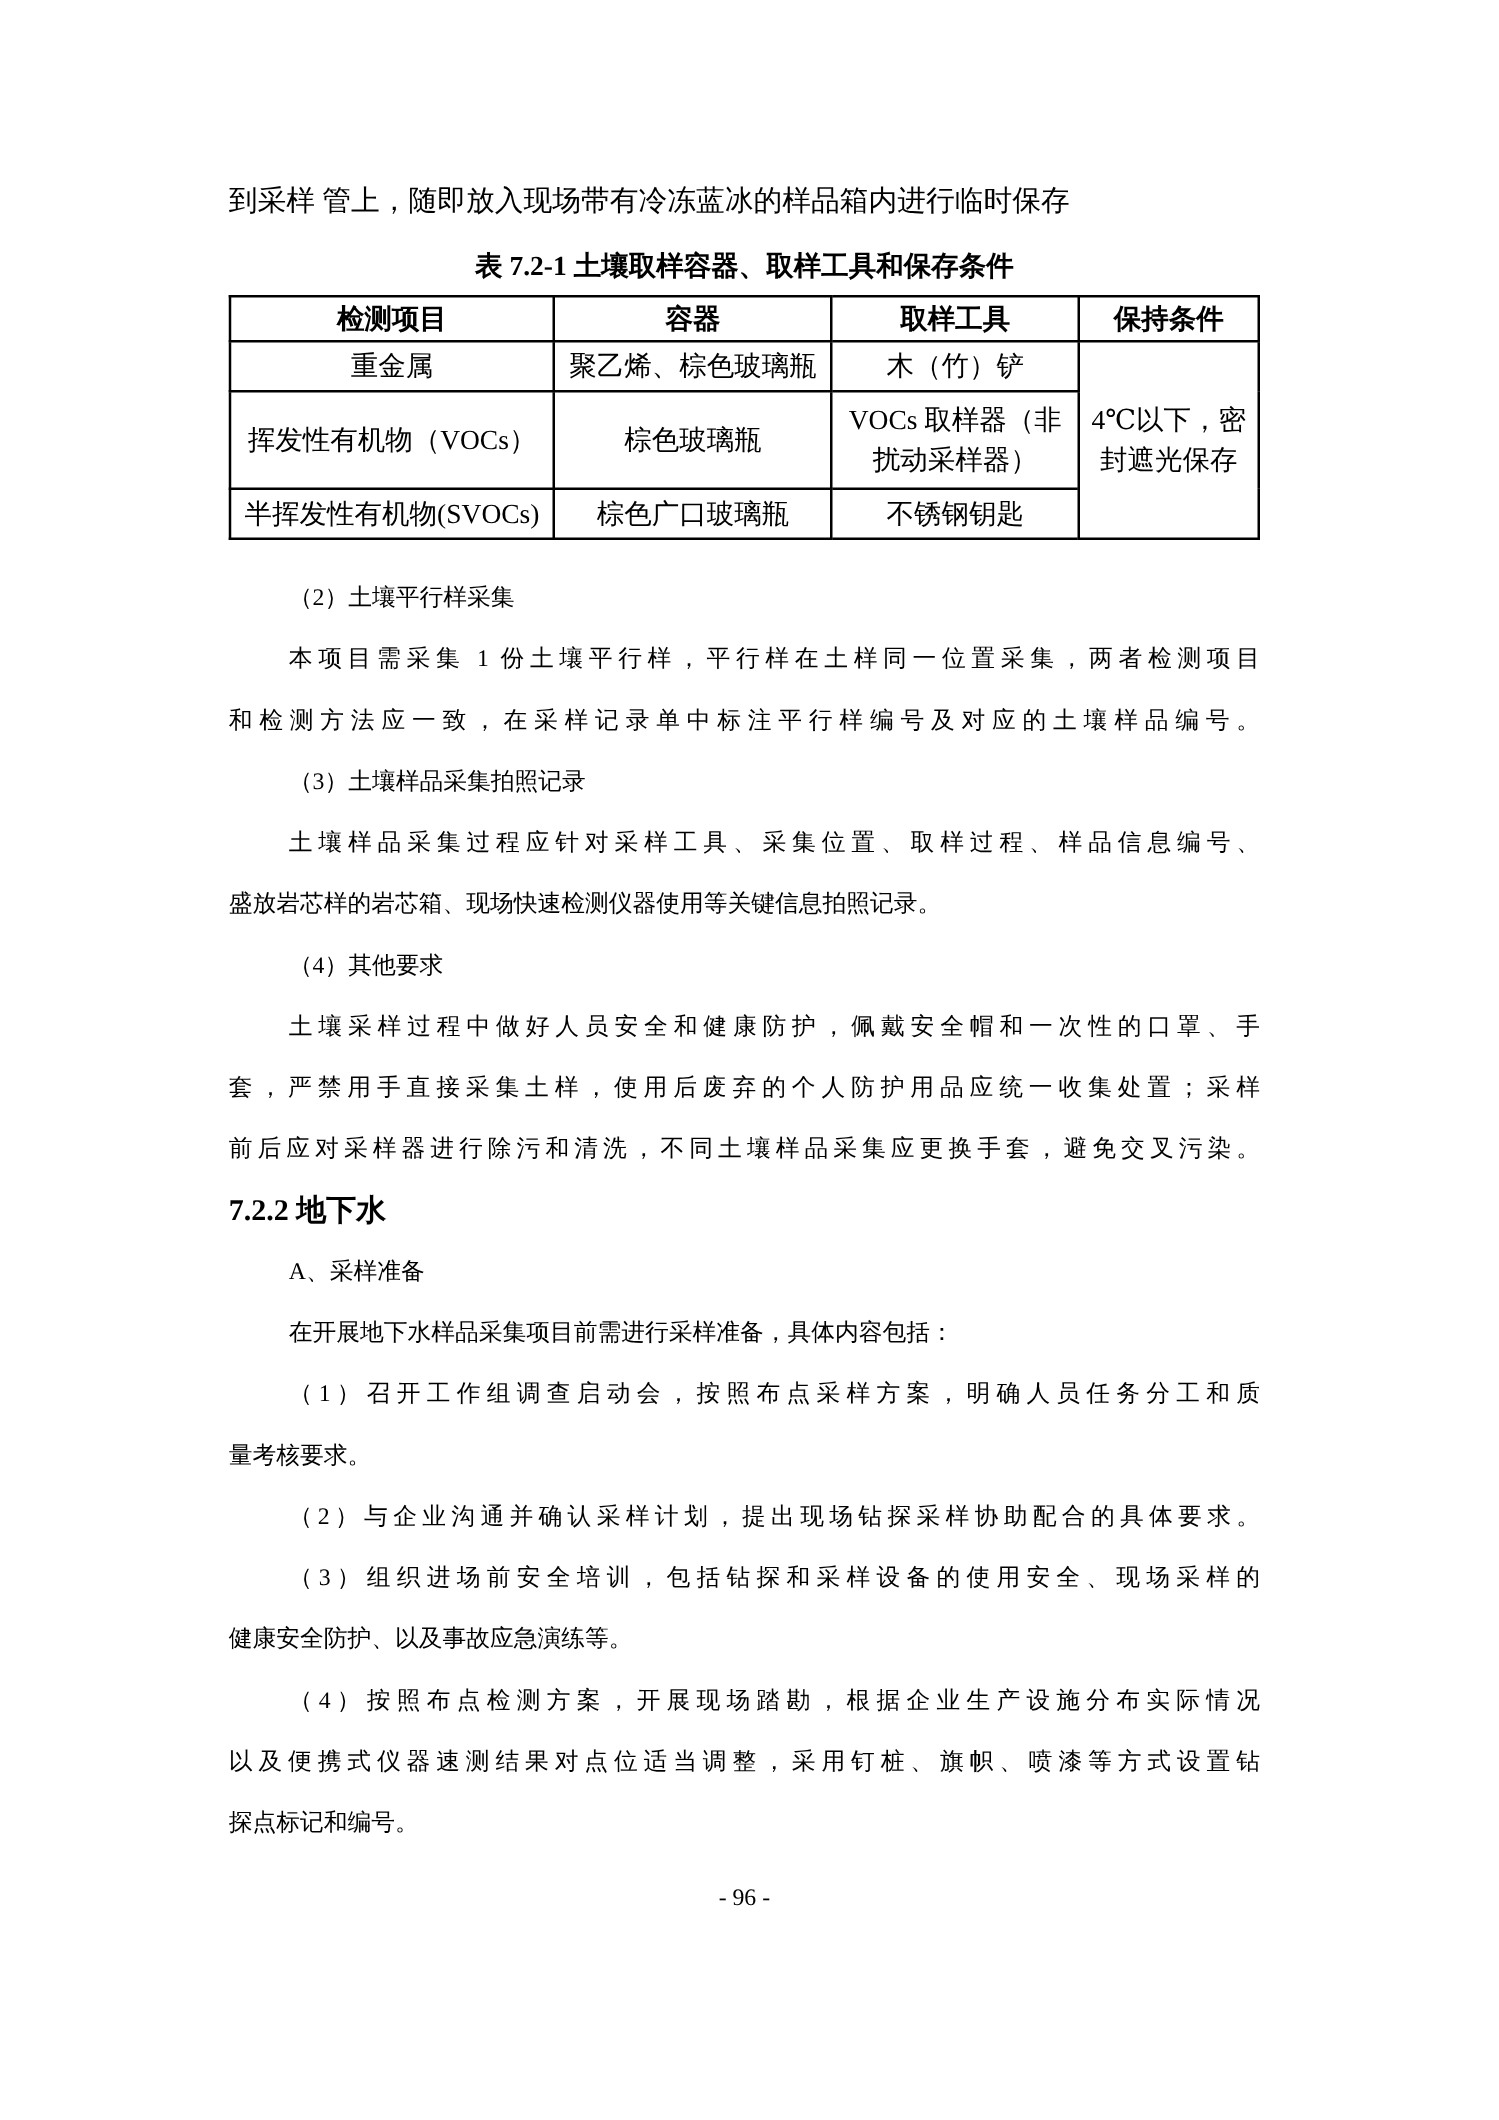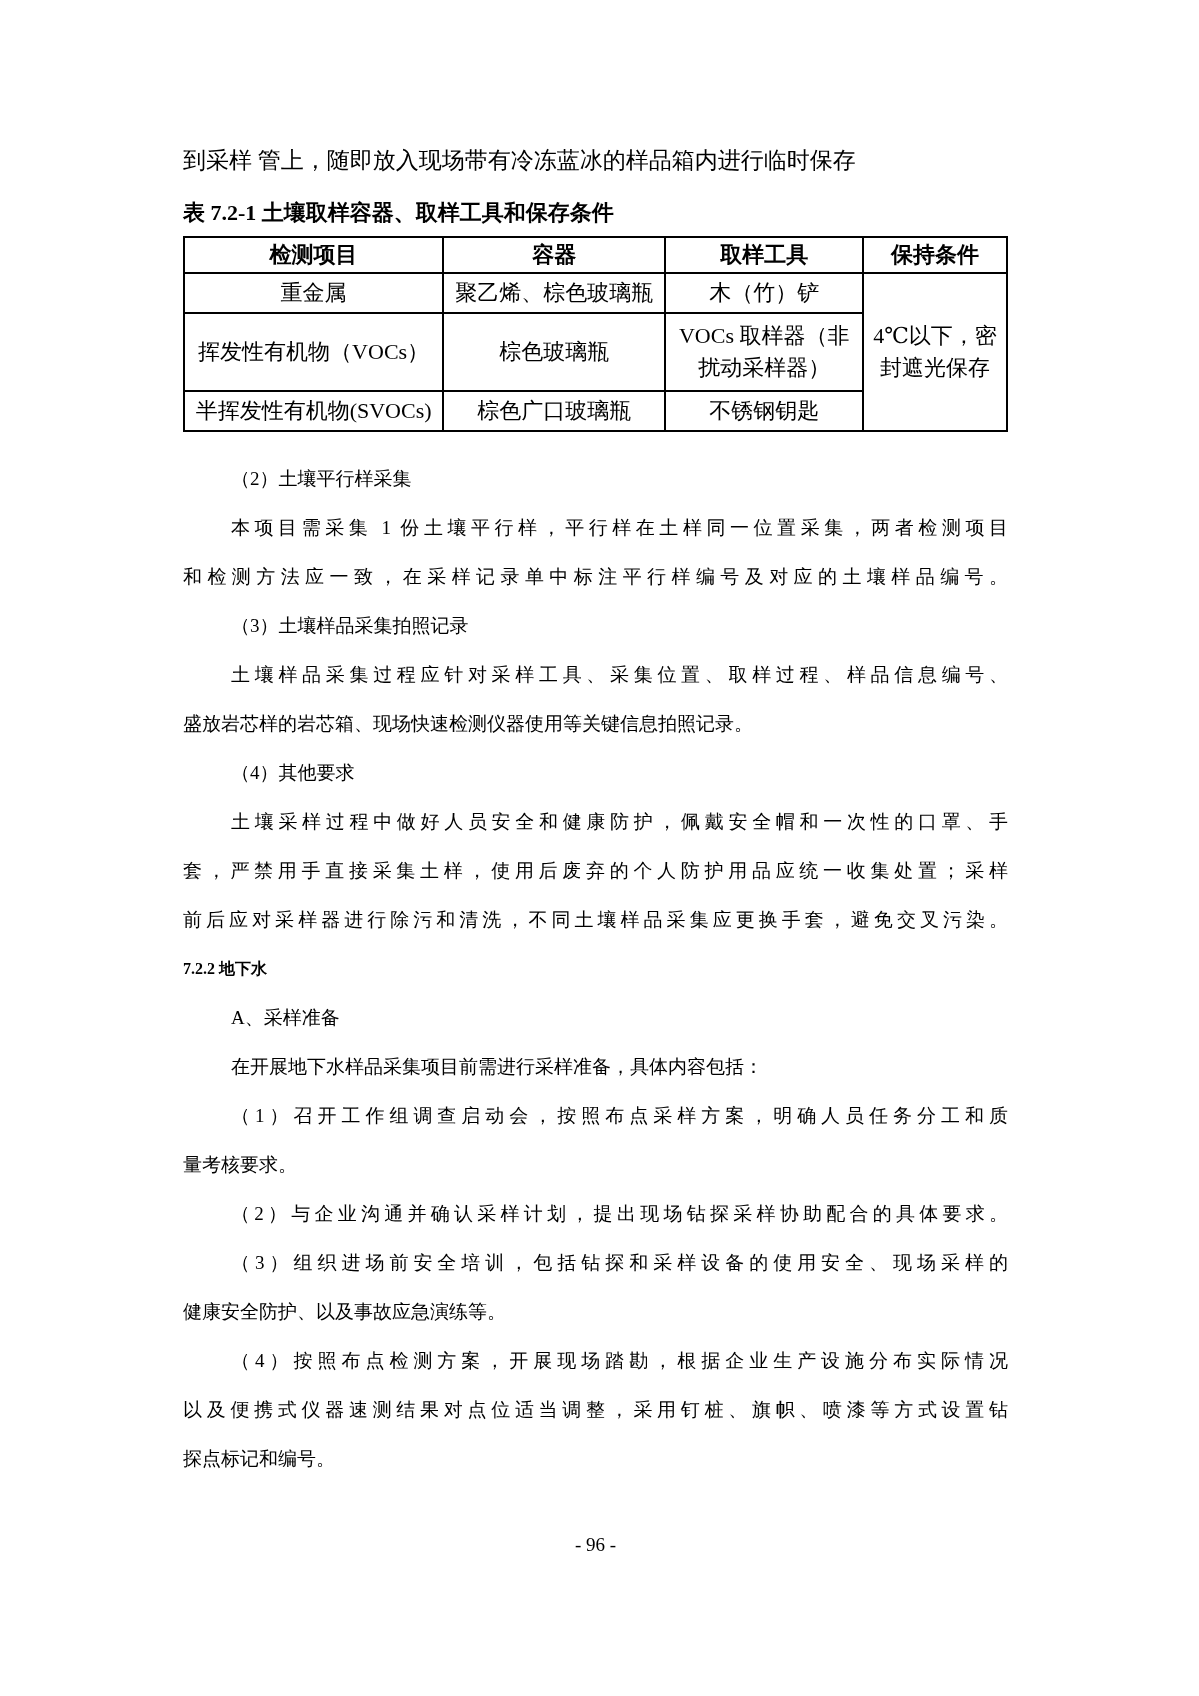--- a/index.html
+++ b/index.html
@@ -26,21 +26,21 @@
   .intro-line {
     font-size: 23px;
     line-height: 26px;
     margin-bottom: 26px;
     white-space: nowrap;
   }
   .table-caption {
     font-size: 22px;
     line-height: 26px;
     font-weight: bold;
-    text-align: left;
+    text-align: center;
     margin-bottom: 10px;
   }
   table.sampling-table {
     width: 100%;
     border-collapse: collapse;
     table-layout: fixed;
     font-size: 22px;
     text-align: center;
   }
   table.sampling-table th,
@@ -63,24 +63,24 @@
     font-size: 19px;
     line-height: 26px;
     height: 26px;
     margin-bottom: 23px;
     text-align: left;
   }
   .ln.i { text-indent: 48px; }
   .ln.j { text-align: justify; text-align-last: justify; }
   .ln.heading {
     font-weight: bold;
-    font-size: 16px;
+    font-size: 24px;
   }
   .page-number {
-    margin-top: 62px;
+    margin-top: 36px;
     text-align: center;
     font-size: 19px;
     line-height: 22px;
   }
 </style>
 </head>
 <body>
 
 <div class="page">
 

